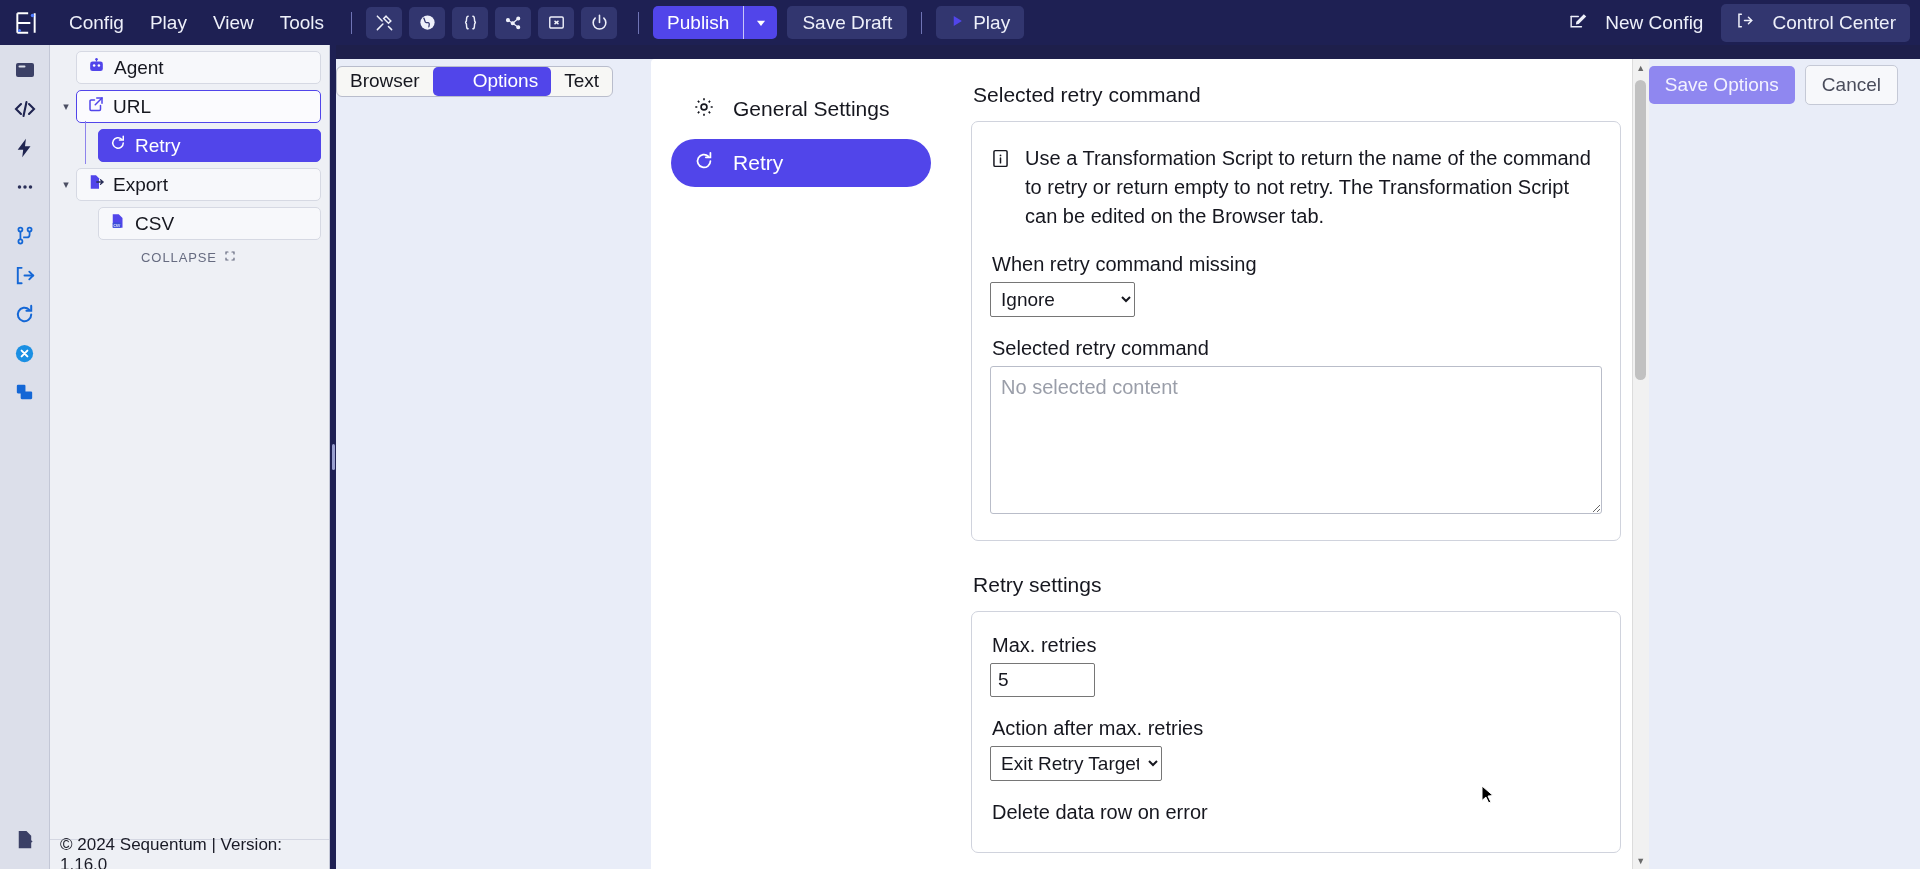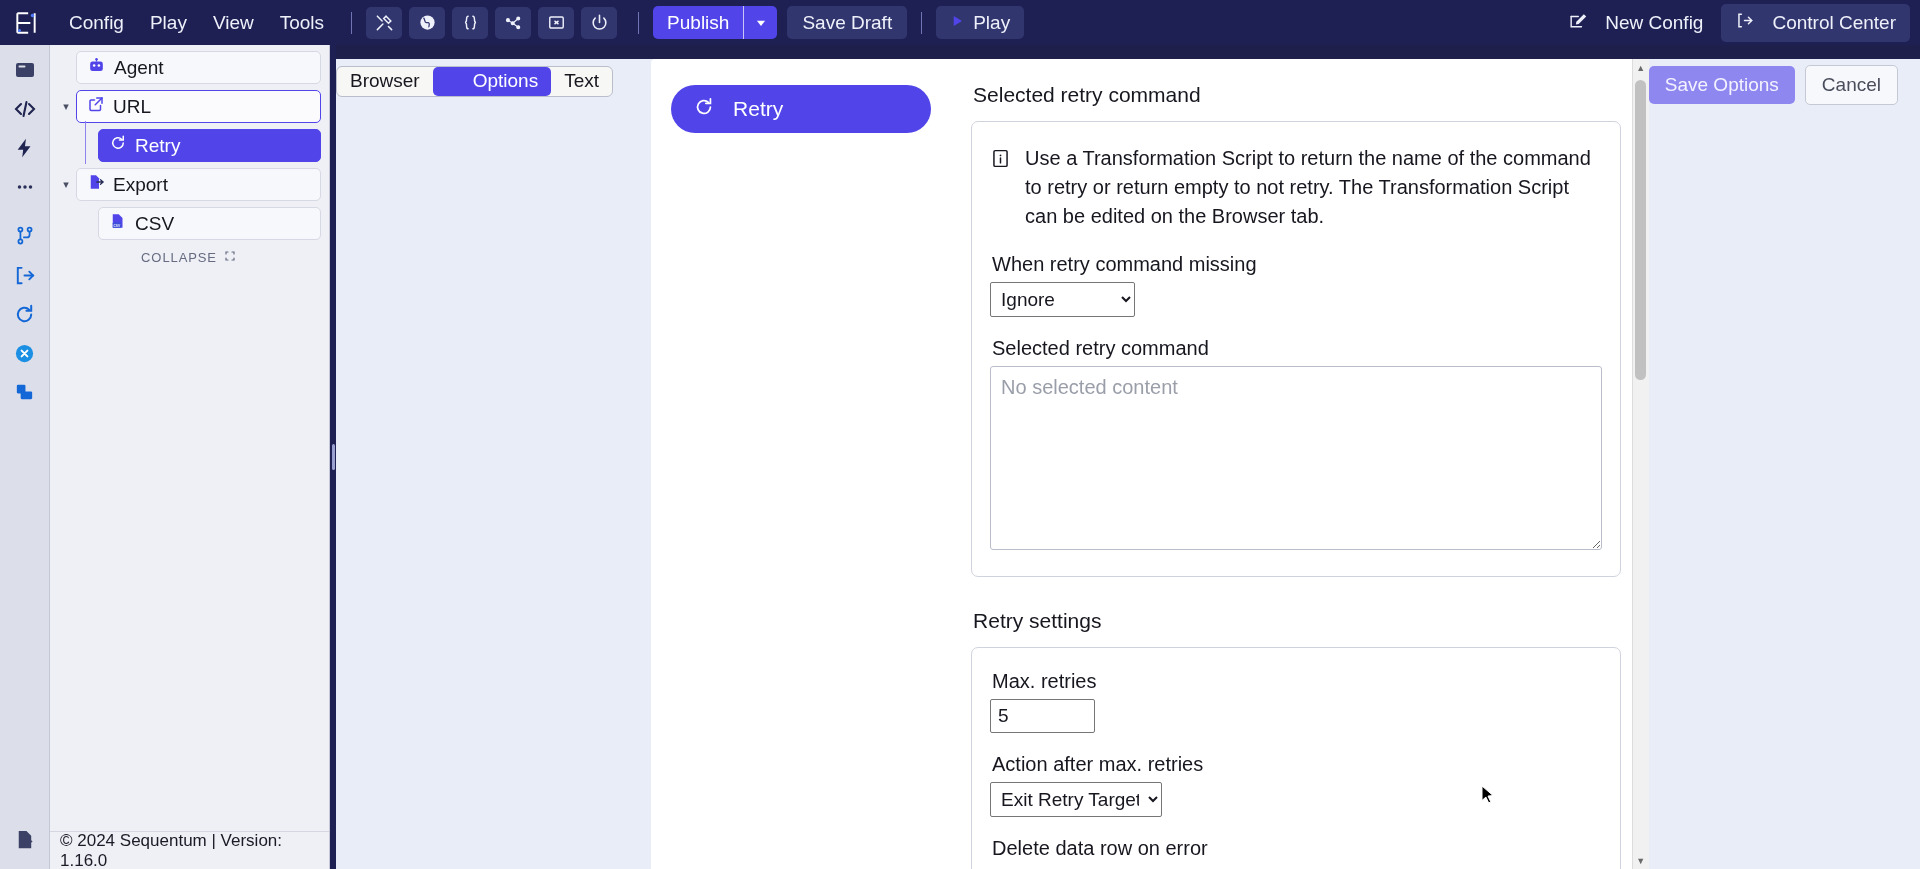--- a/index.html
+++ b/index.html
@@ -152,21 +152,21 @@
     width: 1px; background: #8d83ec;
   }
   #collapse-row {
     display: flex; align-items: center; justify-content: center;
     gap: 7px;
     font-size: 13px; letter-spacing: 0.9px;
     color: #666b80; padding: 4px 0 0 0;
     cursor: default;
   }
   #footer-copy {
-    height: 38px;
+    height: 30px;
     display: flex; align-items: center;
     padding-left: 10px;
     font-size: 17px; color: #1a1b26;
     background: #eef0f5;
     border-top: 1px solid #d4d7e2;
   }
   #splitter {
     width: 6px; min-width: 6px; background: #1e2053;
     display: flex; align-items: center; justify-content: center;
     cursor: col-resize;
@@ -266,21 +266,21 @@
     font-family: "Liberation Sans", sans-serif;
     font-size: 19px; color: #16171f;
     padding: 5px 7px;
     border: 1px solid #767676;
     border-radius: 2px;
     background: #fff;
     width: 105px;
     margin-bottom: 20px;
   }
   #selected-cmd-textarea {
-    width: 100%; height: 184px;
+    width: 100%; height: 148px;
     font-family: "Liberation Sans", sans-serif;
     font-size: 20px; color: #16171f;
     padding: 9px 10px;
     border: 1px solid #b9bdc9;
     border-radius: 3px;
     resize: vertical;
     background: #fff;
   }
   #selected-cmd-textarea::placeholder { color: #9a9ea9; }
 
@@ -608,20 +608,29 @@
       <div id="tab-group">
         <div class="tab">Browser</div>
         <div class="tab active">Options</div>
         <div class="tab">Text</div>
       </div>
     </div>
 
     <div id="panel">
 
       <div id="opt-nav">
+        <div class="opt-item">
+          <span>
+            <svg width="22" height="22" viewBox="0 0 24 24" fill="none" stroke="#16171f" stroke-width="1.8">
+              <circle cx="12" cy="12" r="3.2"></circle>
+              <path d="M12 2.5v2.2M12 19.3v2.2M21.5 12h-2.2M4.7 12H2.5M18.7 5.3l-1.6 1.6M6.9 17.1l-1.6 1.6M18.7 18.7l-1.6-1.6M6.9 6.9L5.3 5.3"></path>
+            </svg>
+          </span>
+          <span>General Settings</span>
+        </div>
         <div class="opt-item active">
           <span>
             <svg width="22" height="22" viewBox="0 0 24 24" fill="none" stroke="#ffffff" stroke-width="1.9" stroke-linecap="round">
               <path d="M19 12a7 7 0 1 1-2.2-5.1"></path>
                 <path d="M19 3v5h-5"></path>
             </svg>
           </span>
           <span>Retry</span>
         </div>
       </div>

